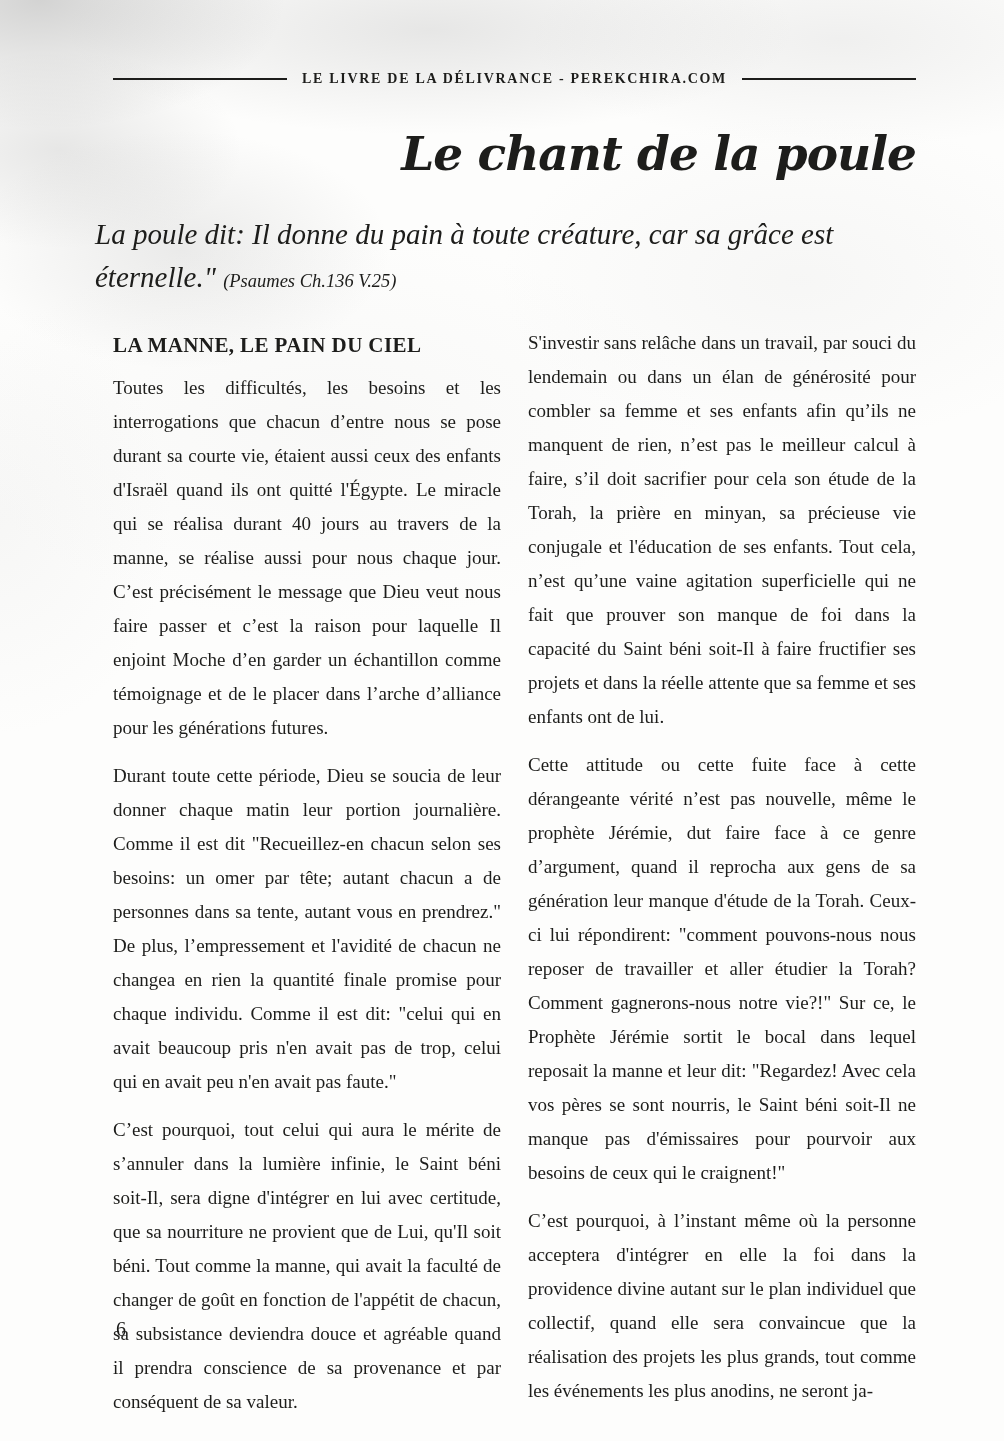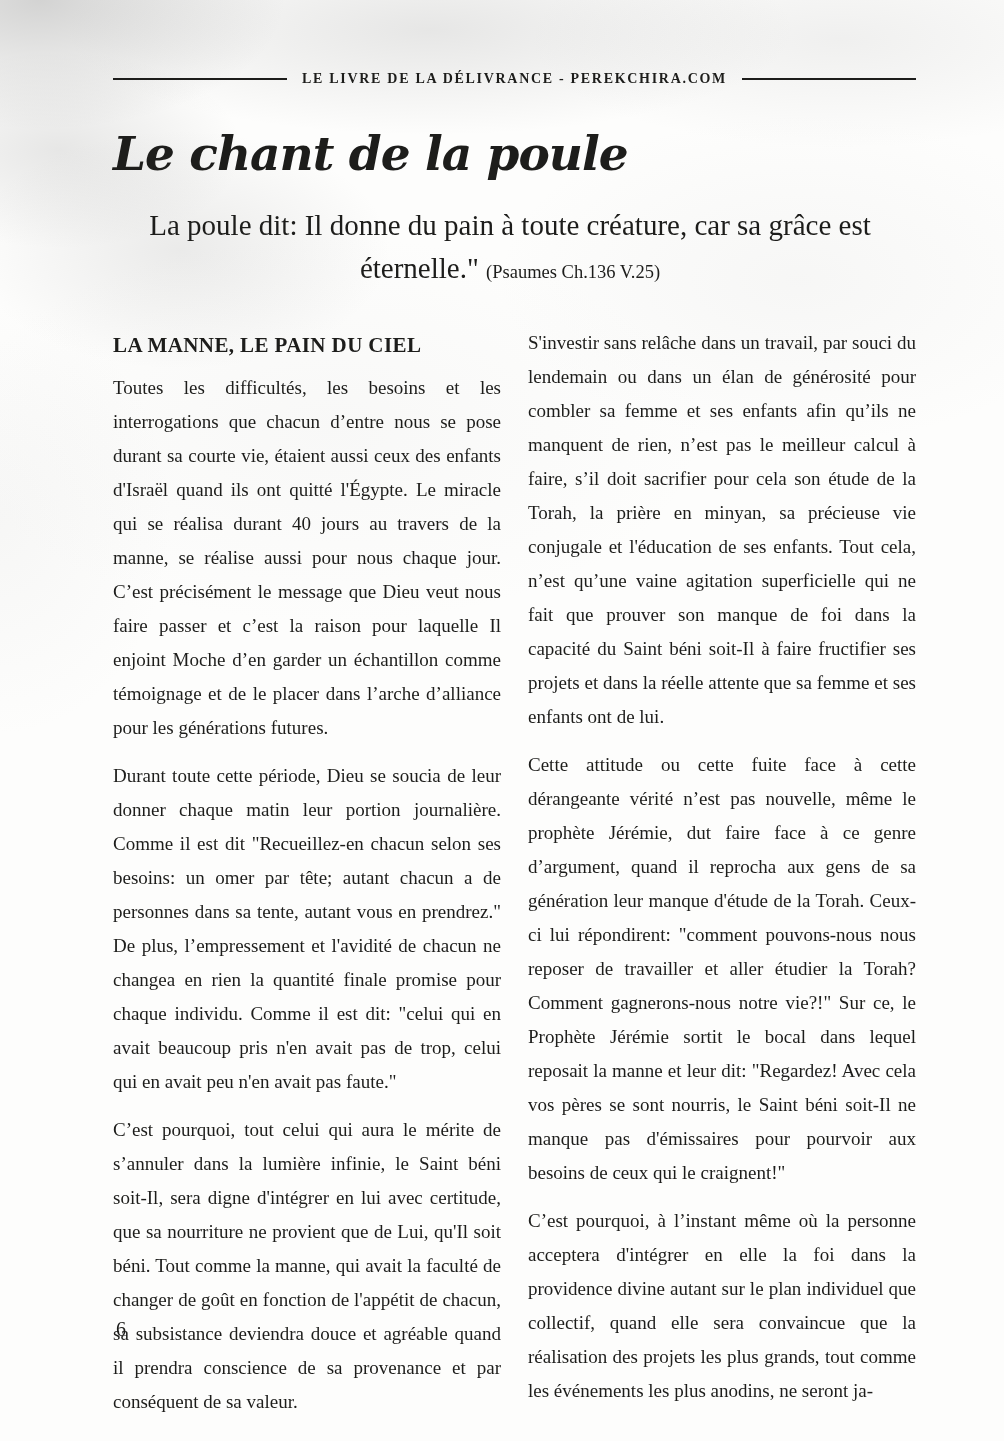--- a/index.html
+++ b/index.html
@@ -52,34 +52,34 @@
     font-weight: 700;
     letter-spacing: 1.7px;
   }
 
   .chapter-title {
     position: absolute;
     top: 126px;
     left: 113px;
     width: 803px;
     margin: 0;
-    text-align: left;
+    text-align: right;
     font-family: "DejaVu Serif", serif;
     font-style: italic;
     font-weight: 700;
     font-size: 47px;
     letter-spacing: -1px;
   }
 
   .verse {
     position: absolute;
-    top: 204px;
+    top: 213px;
     left: 95px;
     width: 830px;
-    text-align: center;
+    font-style: italic;
     font-size: 29px;
     line-height: 43px;
   }
   .verse .verse-ref {
     font-size: 18.5px;
     white-space: nowrap;
   }
 
   .columns {
     position: absolute;

